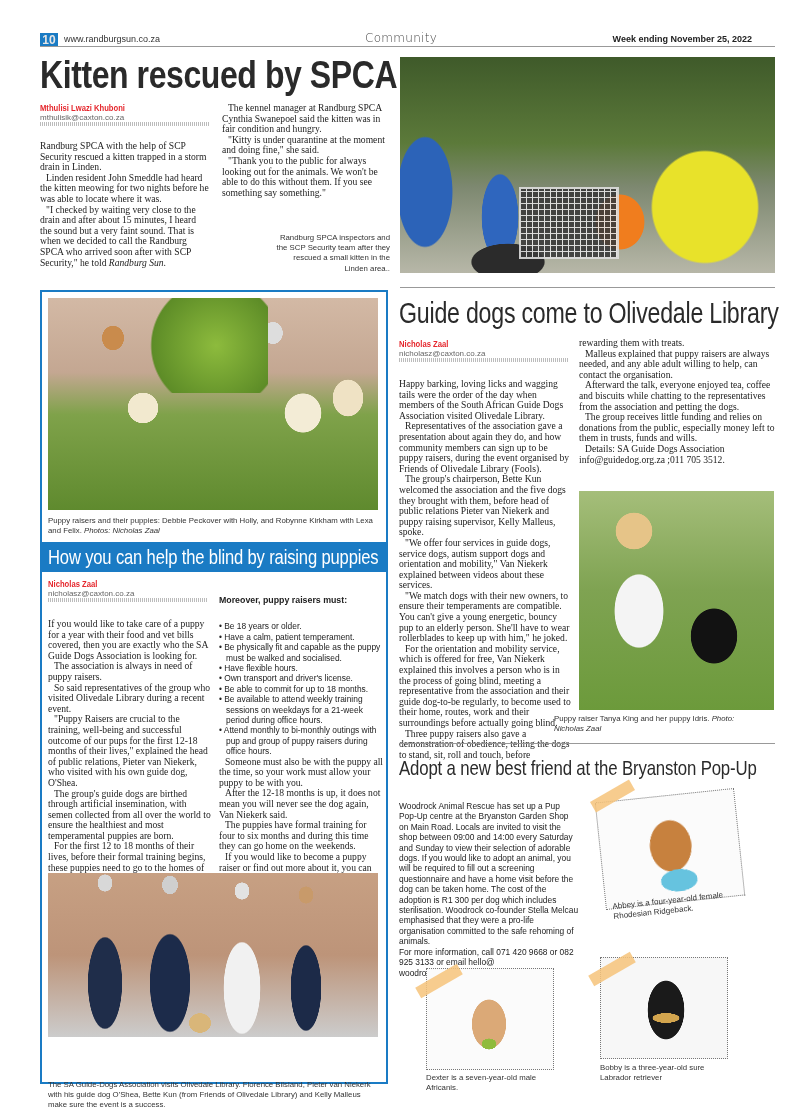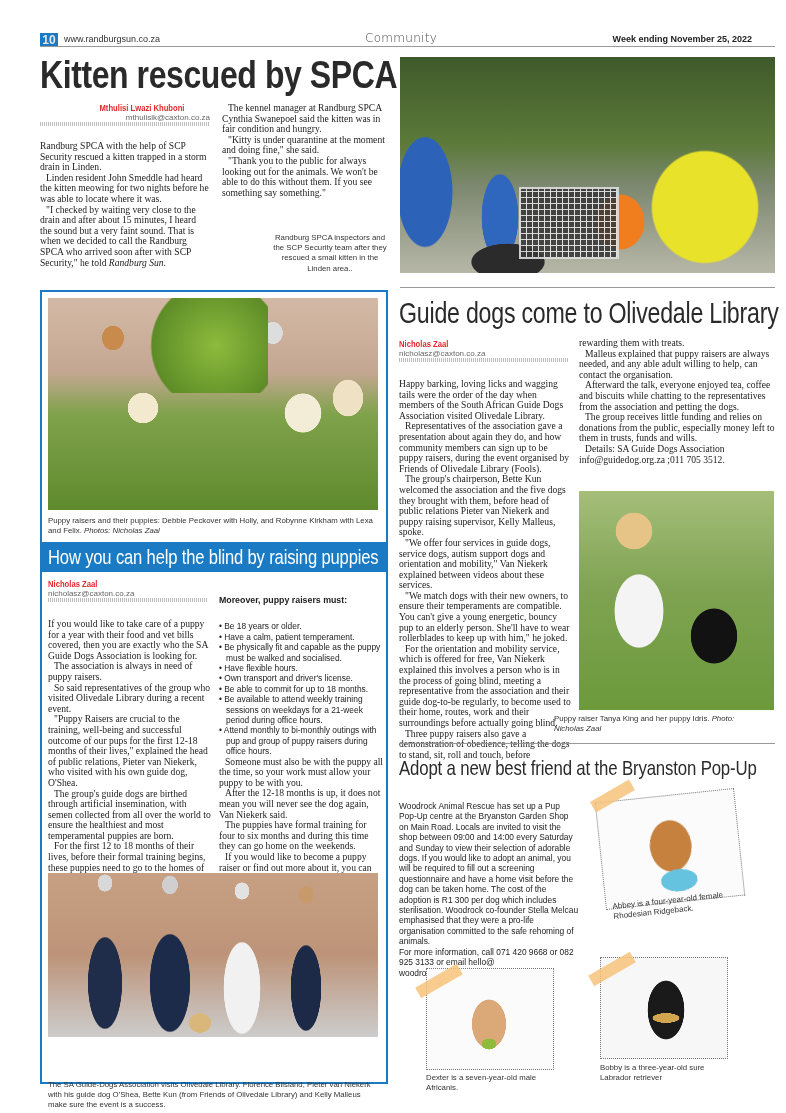--- a/index.html
+++ b/index.html
@@ -41,21 +41,21 @@
   .photo-kitten { left: 400px; top: 57px; width: 375px; height: 216px;
     background:
       radial-gradient(ellipse 60px 30px at 108px 205px, #2b2b2b 60%, transparent 62%),
       radial-gradient(ellipse 95px 100px at 305px 150px, #e8e22a 55%, transparent 57%),
       radial-gradient(ellipse 40px 45px at 220px 165px, #f07d1e 60%, transparent 62%),
       radial-gradient(ellipse 45px 90px at 25px 135px, #2c63b8 60%, transparent 62%),
       radial-gradient(ellipse 30px 70px at 100px 160px, #2f66be 60%, transparent 62%),
       linear-gradient(180deg, #3f5a2a 0%, #5c7a3a 40%, #7d8870 60%, #b7b7a8 100%); }
   .cage { left: 519px; top: 187px; width: 100px; height: 72px; border: 2px solid #ddd;
     background: repeating-linear-gradient(90deg, transparent 0 5px, #e9e9e9 5px 6px), repeating-linear-gradient(0deg, #3a3a3a 0 5px, #e0e0e0 5px 6px); opacity: 0.9; }
-  .cap-kitten { left: 270px; top: 233px; width: 120px; text-align: center; font-size: 7.8px; line-height: 10.2px; }
+  .cap-kitten { left: 270px; top: 233px; width: 120px; text-align: right; font-size: 7.8px; line-height: 10.2px; }
 
   .blue-box { left: 40px; top: 290px; width: 348px; height: 794px; border: 2px solid #1a7bc4; }
   .photo-puppies { left: 48px; top: 298px; width: 330px; height: 212px;
     background:
       radial-gradient(ellipse 25px 25px at 95px 110px, #f2e9cf 60%, transparent 62%),
       radial-gradient(ellipse 30px 32px at 255px 115px, #f3ecd6 60%, transparent 62%),
       radial-gradient(ellipse 25px 30px at 300px 100px, #efe2c4 60%, transparent 62%),
       radial-gradient(ellipse 18px 20px at 65px 40px, #c98b4c 60%, transparent 62%),
       radial-gradient(ellipse 16px 18px at 225px 35px, #ddd 60%, transparent 62%),
       linear-gradient(180deg, #d3b9a5 0%, #c4a792 35%, #7fa24a 55%, #5f8a2e 100%); }
@@ -121,21 +121,21 @@
 <body>
 
 <div class="abs page-num">10</div>
 <div class="abs site-url">www.randburgsun.co.za</div>
 <div class="abs section-name">Community</div>
 <div class="abs week">Week ending November 25, 2022</div>
 <div class="abs header-rule"></div>
 
 <div class="abs headline h-kitten">Kitten rescued by SPCA</div>
 
-<div class="abs" style="left:40px; top:103px; width:170px;text-align:right;">
+<div class="abs" style="left:40px; top:103px; width:170px;">
   <div class="byline-name">Mthulisi Lwazi Khuboni</div>
   <div class="byline-email">mthulisik@caxton.co.za</div>
   <div class="byline-dots"></div>
 </div>
 
 <div class="abs body-text" style="left:40px; top:141px; width:170px;">
   <p>Randburg SPCA with the help of SCP Security rescued a kitten trapped in a storm drain in Linden.</p>
   <p>Linden resident John Smeddle had heard the kitten meowing for two nights before he was able to locate where it was.</p>
   <p><span>"I checked by waiting very close to the drain and after about 15 minutes, I heard the sound but a very faint sound. That is when we decided to call the Randburg SPCA who arrived soon after with SCP Security," he told</span> <em>Randburg Sun.</em></p>
 </div>

